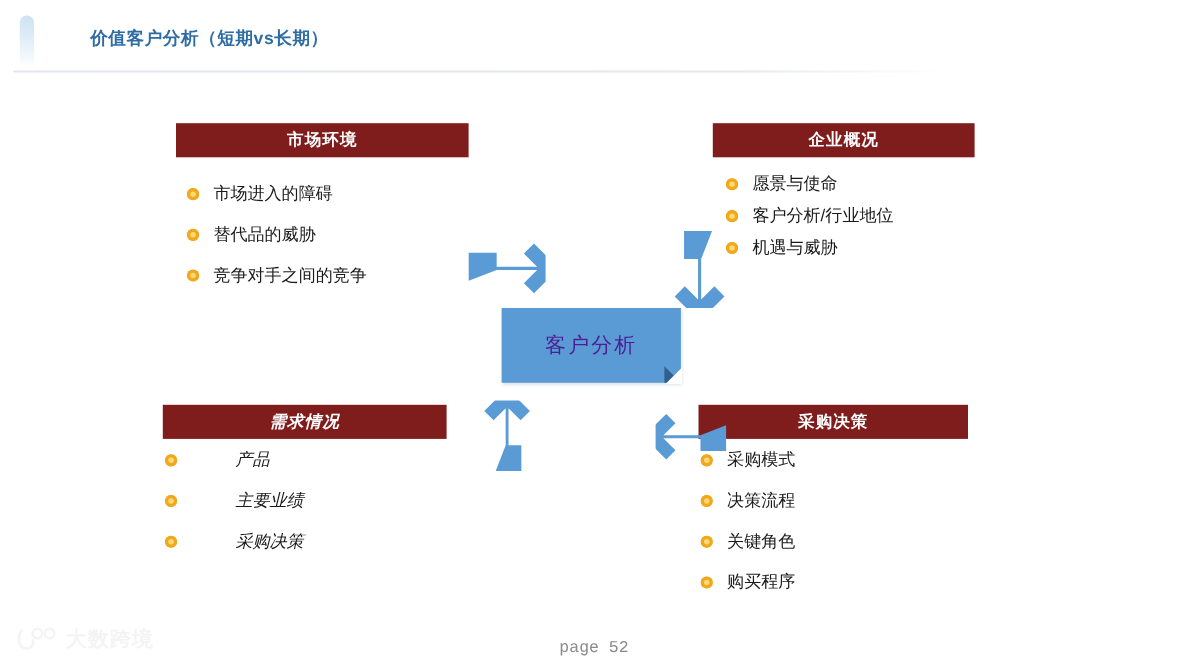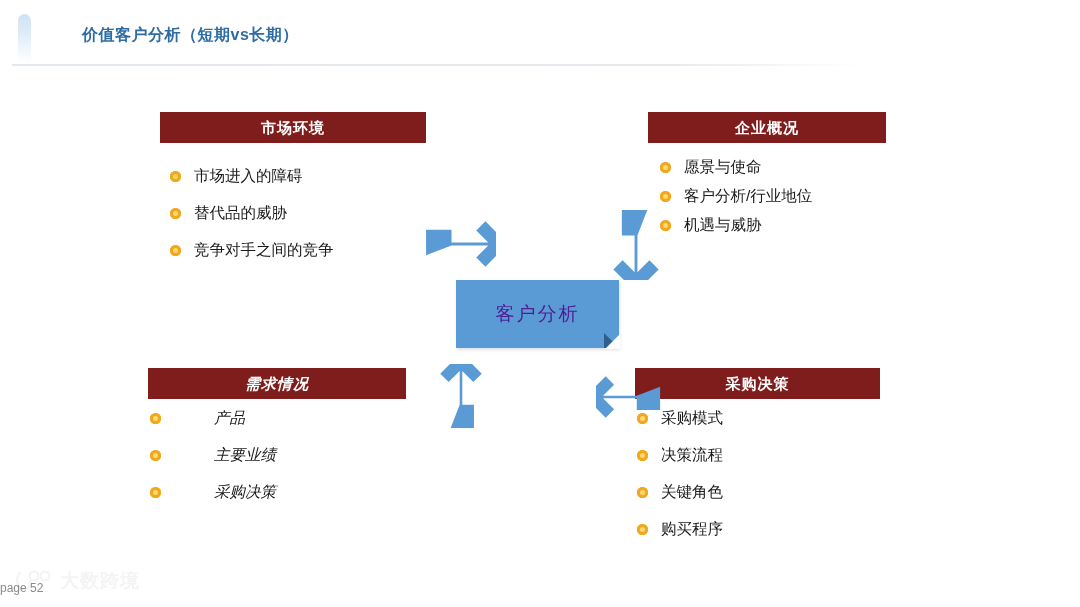--- a/index.html
+++ b/index.html
@@ -175,23 +175,24 @@
     font-size: 19px;
     font-weight: bold;
     letter-spacing: 1px;
     margin-left: 6px;
   }
   #page-number {
     position: absolute;
     left: 0;
     right: 0;
     top: 581px;
-    text-align: left;
-    font-size: 12px;
+    text-align: center;
+    font-size: 15px;
     color: #8a8a8a;
+    font-family: Liberation Mono, monospace;
   }
 </style>
 </head>
 <body>
 
 <div id="slide">
 
   <div class="deco-bar"></div>
   <div class="title">价值客户分析（短期vs长期）</div>
   <div class="title-rule"></div>

